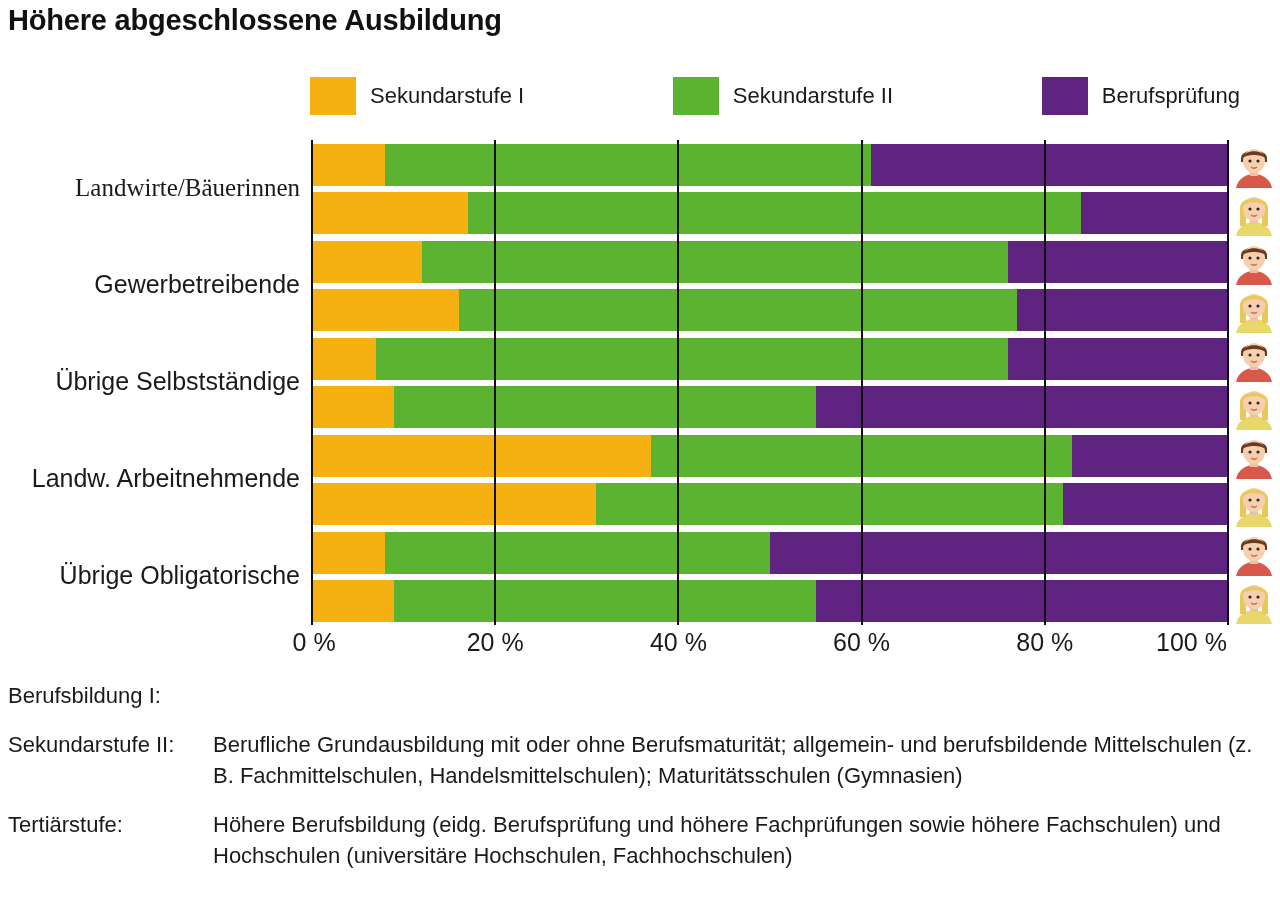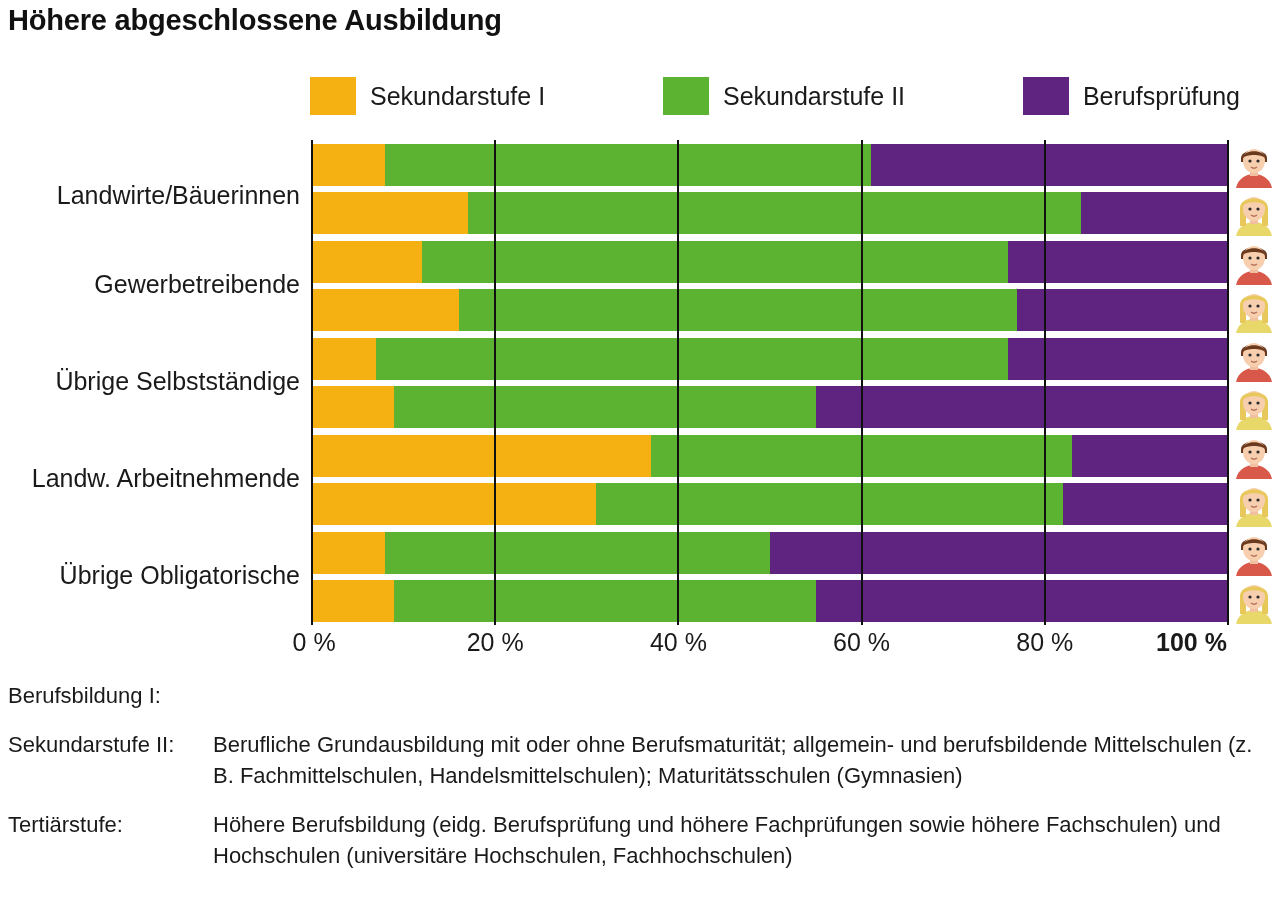--- a/index.html
+++ b/index.html
@@ -43,21 +43,21 @@
     display: flex;
     align-items: center;
     gap: 14px;
   }
   .legend-swatch {
     width: 46px;
     height: 38px;
     flex: 0 0 auto;
   }
   .legend-label {
-    font-size: 25px;
+    font-size: 22px;
     color: #1a1a1a;
     white-space: nowrap;
   }
 
   
   #plot {
     position: absolute;
     left: 312px;
     top: 140px;
     width: 916px;
@@ -179,21 +179,21 @@
     <div class="legend-swatch" style="background:#5BB331"></div>
     <div class="legend-label">Sekundarstufe II</div>
   </div>
   <div class="legend-item">
     <div class="legend-swatch" style="background:#5E2480"></div>
     <div class="legend-label">Berufsprüfung</div>
   </div>
 </div>
 
 <div id="cat-labels">
-    <div class="cat-label" style="top: 41px;">Landwirte/Bäuerinnen</div>
+    <div class="cat-label" style="top: 34px; font-family: Liberation Serif, serif;">Landwirte/Bäuerinnen</div>
     <div class="cat-label" style="top: 226.5px;">Übrige Selbstständige</div>
     <div class="cat-label" style="top: 129.5px;">Gewerbetreibende</div>
     <div class="cat-label" style="top: 323.5px;">Landw. Arbeitnehmende</div>
     <div class="cat-label" style="top: 420.5px;">Übrige Obligatorische</div>
   </div>
 
 <div id="plot">
     <div class="gridline" style="left: -1px;"></div>
     <div class="gridline" style="left: 182.2px;"></div>
     <div class="gridline" style="left: 365.4px;"></div>
@@ -261,21 +261,21 @@
       </div>
     </div>
   </div>
 
 <div id="x-axis">
     <div class="tick-label" style="left: 0px; transform: translateX(-45%);">0 %</div>
     <div class="tick-label" style="left: 183.2px;">20 %</div>
     <div class="tick-label" style="left: 366.4px;">40 %</div>
     <div class="tick-label" style="left: 549.6px;">60 %</div>
     <div class="tick-label" style="left: 732.8px;">80 %</div>
-    <div class="tick-label" style="left: 888px; transform: translateX(-62%); font-weight: bold;">100 %</div>
+    <div class="tick-label" style="left: 888px; transform: translateX(-62%);">100 %</div>
   </div>
 
 <div id="avatars">
     <div class="avatar" style="top: 1.5px;"><svg viewBox="0 0 44 46" width="44" height="46" xmlns="http://www.w3.org/2000/svg">
         <path d="M4 46 C6 36 15 32 22 32 C29 32 38 36 40 46 Z" fill="#d8584a"></path>
         <rect x="18" y="26" width="8" height="8" fill="#f0c0a0"></rect>
         <path d="M9 16 C9 6 35 6 35 16 L35 20 L9 20 Z" fill="#6b3a1e"></path>
         <ellipse cx="22" cy="19" rx="11" ry="12" fill="#f7cfae"></ellipse>
         <path d="M11 16 C11 7 33 7 33 16 C30 12 14 12 11 16 Z" fill="#6b3a1e"></path>
         <circle cx="18" cy="19" r="1.6" fill="#2b2b2b"></circle>

